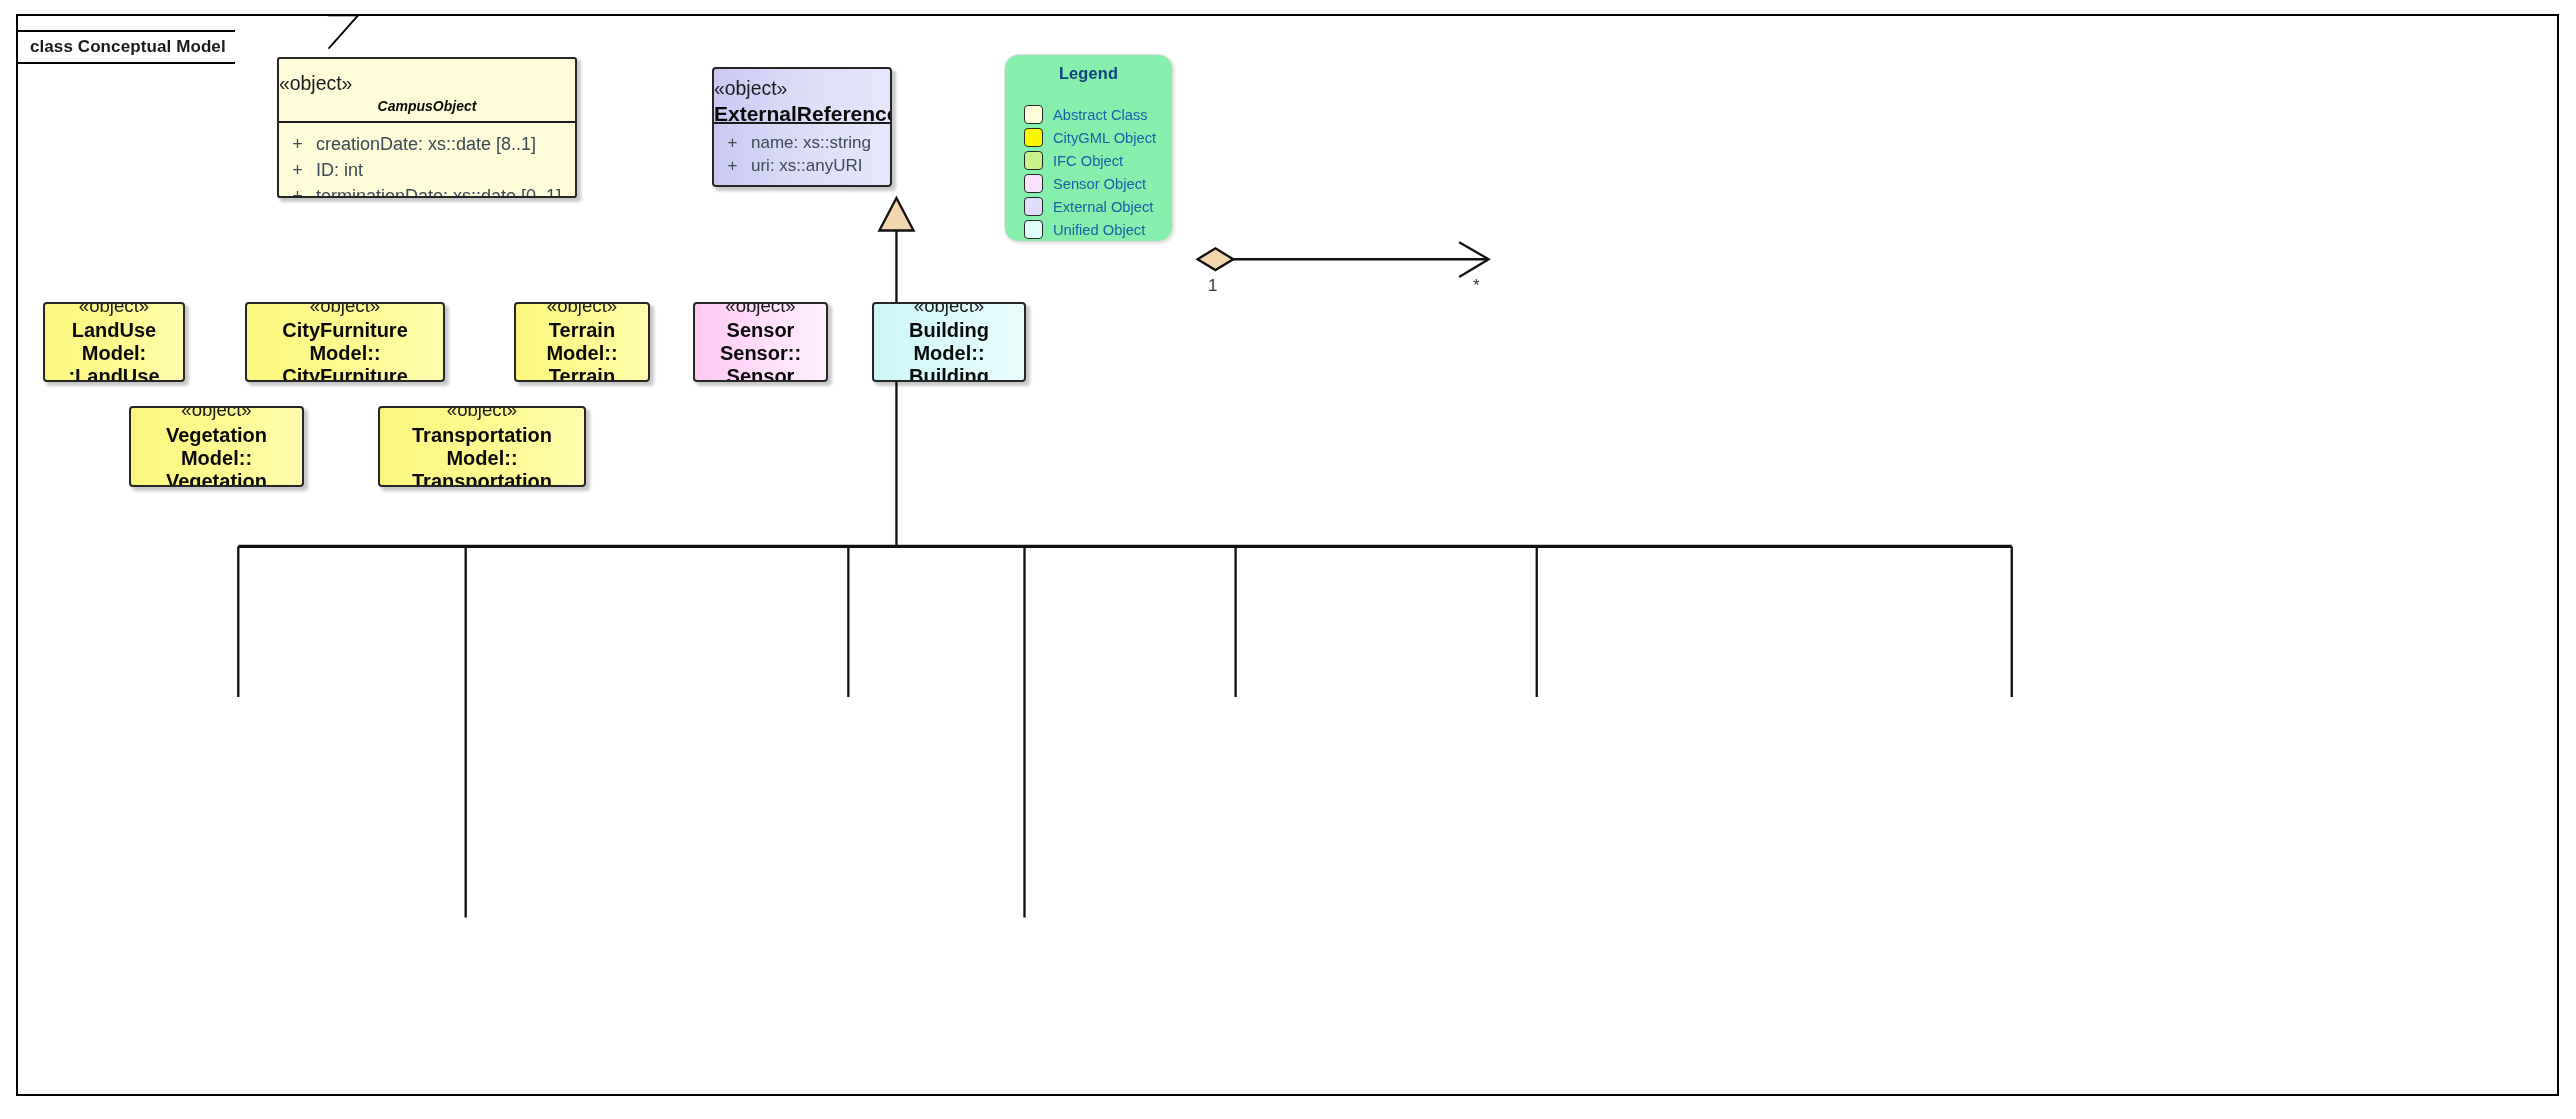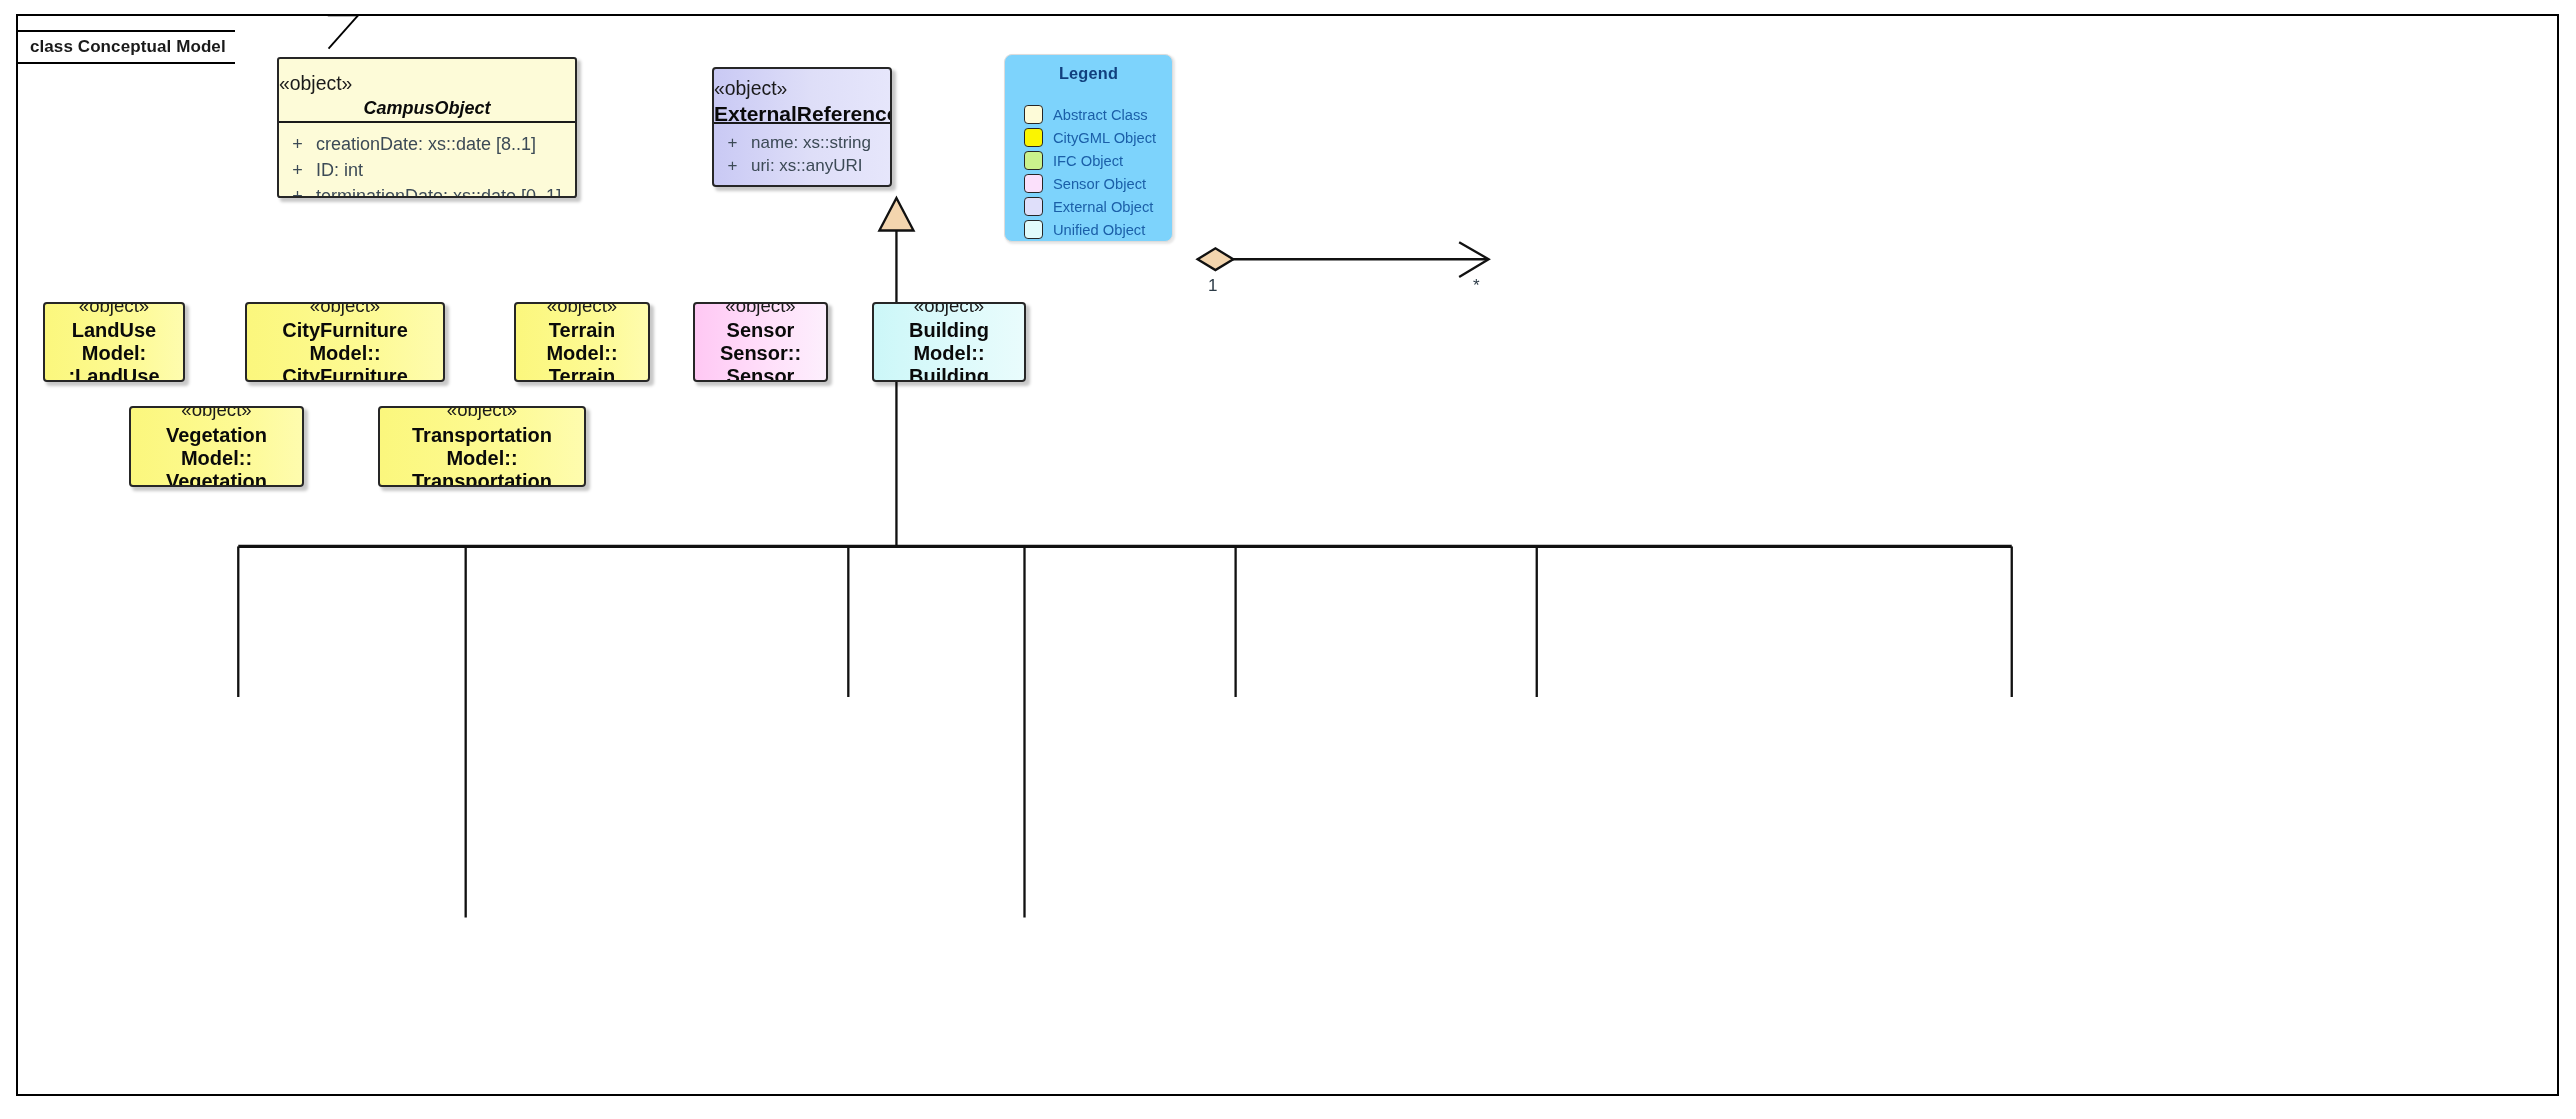--- a/index.html
+++ b/index.html
@@ -98,21 +98,21 @@
     background: #fdfbd8;
     border-radius: 3.1px;
   }
   #campus-object .head {
     padding-top: 14px;
     height: 62px;
     box-sizing: border-box;
   }
   #campus-object .cname {
     font-style: italic;
-    font-size: 18px;
+    font-size: 14px;
     margin-top: 3.1px;
   }
   #campus-object .divider {
     height: 2.3px;
     background: #1a1a1a;
     width: 100%;
   }
   #campus-object .attrs {
     padding: 7.8px 0 4.7px 0;
   }
@@ -177,23 +177,23 @@
   #box-transportation { left: 378px;  top: 406px; width: 208px; height: 81px; }
 
   
   #legend {
     position: absolute;
     left: 1004px;
     top: 54px;
     width: 169px;
     height: 188px;
     box-sizing: border-box;
-    background: #7dd3fc;
+    background: #86efac;
     border: 0.8px solid #dcdcdc;
-    border-radius: 8px;
+    border-radius: 15px;
     box-shadow: 1.6px 1.6px 2.3px rgba(0,0,0,0.10);
     padding: 9.3px 0 0 0;
   }
   #legend .legend-title {
     text-align: center;
     font-size: 16.3px;
     font-weight: bold;
     color: #11407e;
     margin-bottom: 7.8px;
     letter-spacing: 0.2px;

